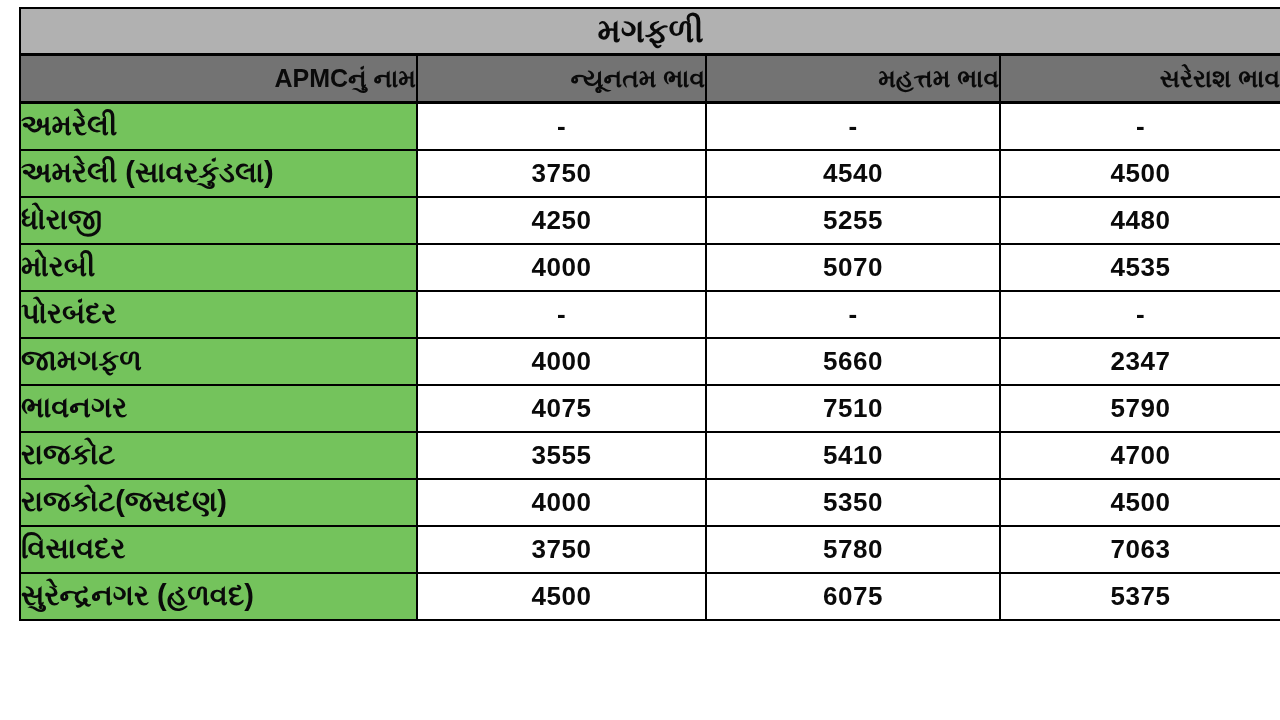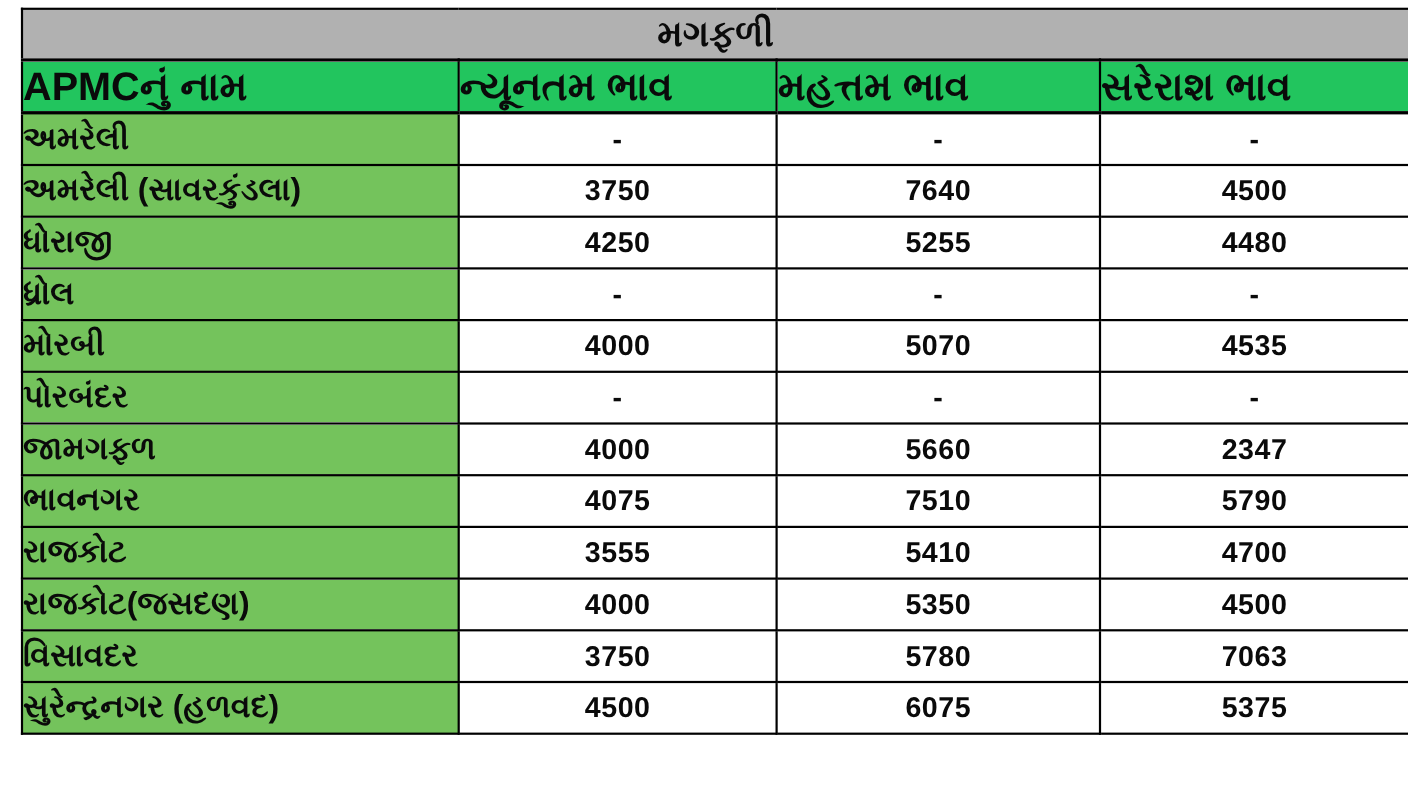--- a/index.html
+++ b/index.html
@@ -37,23 +37,23 @@
   tr.title-row td {
     height: 44px;
     background: #b1b1b1;
     text-align: center;
     font-size: 33px;
     font-weight: bold;
     border-bottom: 3px solid #000;
   }
   tr.header-row th {
     height: 45px;
-    background: #22c55e;
-    text-align: left;
-    font-size: 36px;
+    background: #737373;
+    text-align: right;
+    font-size: 25px;
     font-weight: bold;
     border-bottom: 3px solid #000;
   }
   tr.data-row { height: 47px; }
   td.name-cell {
     background: #74c35c;
     text-align: left;
     padding-left: 7px;
     font-size: 29px;
     font-weight: bold;
@@ -90,34 +90,28 @@
 
       <tr class="data-row">
         <td class="name-cell">અમરેલી</td>
         <td class="val-cell">-</td>
         <td class="val-cell">-</td>
         <td class="val-cell">-</td>
       </tr>
       <tr class="data-row">
         <td class="name-cell">અમરેલી (સાવરકુંડલા)</td>
         <td class="val-cell">3750</td>
-        <td class="val-cell">7640</td>
+        <td class="val-cell">4540</td>
         <td class="val-cell">4500</td>
       </tr>
       <tr class="data-row">
         <td class="name-cell">ધોરાજી</td>
         <td class="val-cell">4250</td>
         <td class="val-cell">5255</td>
         <td class="val-cell">4480</td>
-      </tr>
-      <tr class="data-row">
-        <td class="name-cell">ધ્રોલ</td>
-        <td class="val-cell">-</td>
-        <td class="val-cell">-</td>
-        <td class="val-cell">-</td>
       </tr>
       <tr class="data-row">
         <td class="name-cell">મોરબી</td>
         <td class="val-cell">4000</td>
         <td class="val-cell">5070</td>
         <td class="val-cell">4535</td>
       </tr>
       <tr class="data-row">
         <td class="name-cell">પોરબંદર</td>
         <td class="val-cell">-</td>

